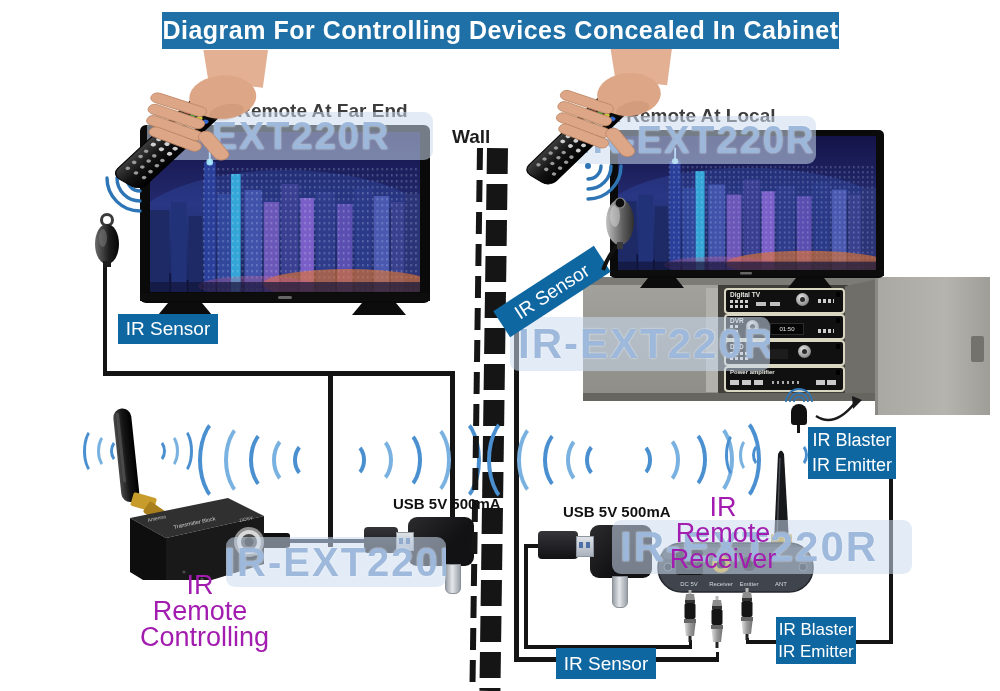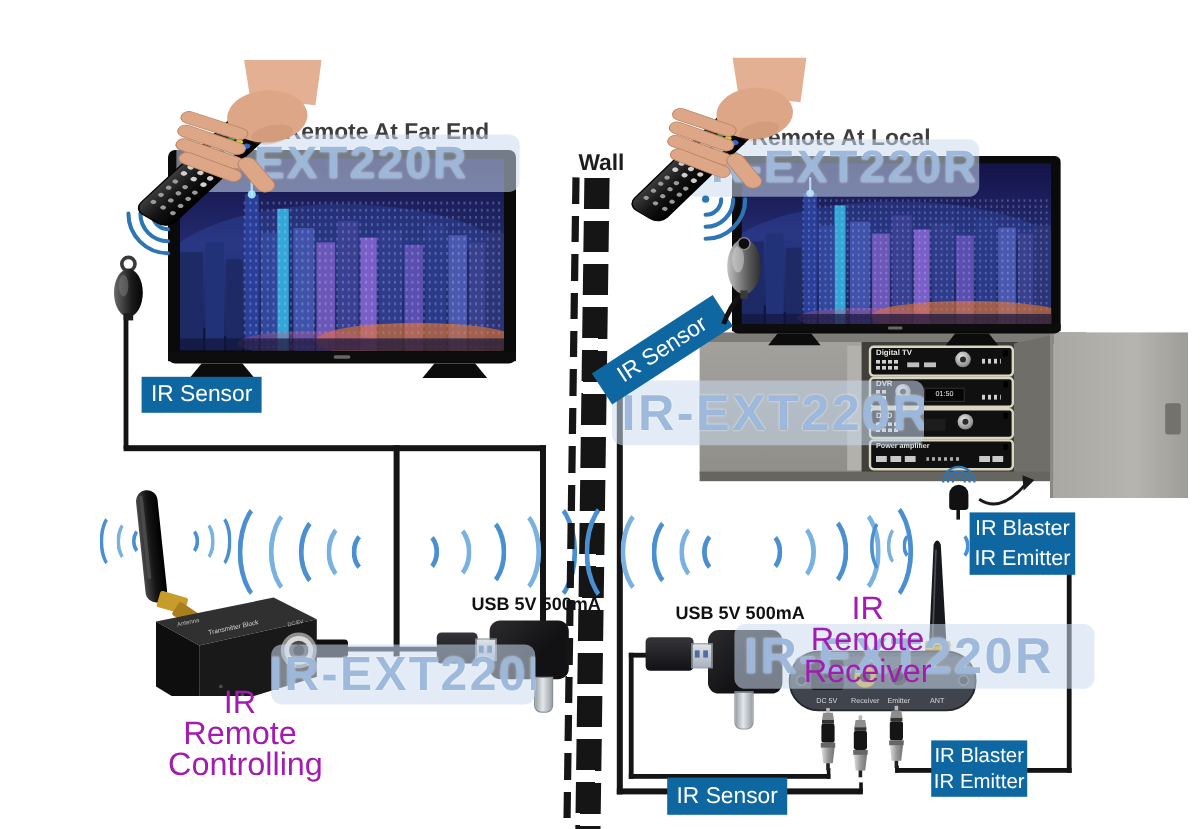--- a/index.html
+++ b/index.html
@@ -169,20 +169,23 @@
         <polygon points="4,4 12,4 13,10 3,10" fill="#8d8d8d"></polygon>
         <rect x="3" y="10" width="10" height="3" fill="#333"></rect>
         <rect x="2.5" y="13" width="11" height="16" rx="2" fill="#151515"></rect>
         <polygon points="2,29 14,29 12,46 4,46" fill="url(#gSleeve)"></polygon>
         <rect x="2" y="29" width="12" height="4" fill="#666"></rect>
         <rect x="6.5" y="46" width="3" height="6" fill="#222"></rect>
       </g>
     </defs>
   </svg>
 
+  <div class="titlebar">
+    <span>Diagram For Controlling Devices Concealed In Cabinet</span>
+  </div>
 
   <div class="dlabel" style="left:213px;top:100px;">IR Remote At Far End</div>
 
   <div class="wm" style="left:147px;top:112px;width:278px;height:48px;font-size:38px;">
     <span>IR-EXT220R</span>
   </div>
 
   <svg class="abs" style="left:140px;top:125px;z-index:2;" width="290" height="193" viewBox="0 0 290 193">
     <rect x="0" y="0" width="290" height="178" rx="6" fill="#0a0a0a"></rect>
     <svg x="10" y="7" width="270" height="160" viewBox="0 0 280 160" preserveAspectRatio="none">
@@ -276,21 +279,21 @@
   <div class="arc aL lt" style="left:224px;top:420px;width:42px;height:72px;"></div>
   <div class="arc aL" style="left:249px;top:427px;width:36px;height:58px;"></div>
   <div class="arc aL lt" style="left:272px;top:434px;width:30px;height:44px;"></div>
   <div class="arc aL" style="left:293px;top:441px;width:22px;height:30px;"></div>
   <div class="arc aR" style="left:338px;top:442px;width:20px;height:28px;"></div>
   <div class="arc aR lt" style="left:357px;top:435px;width:28px;height:42px;"></div>
   <div class="arc aR" style="left:380px;top:428px;width:34px;height:56px;"></div>
   <div class="arc aR lt" style="left:403px;top:421px;width:40px;height:70px;"></div>
   <div class="arc aR" style="left:427px;top:414px;width:46px;height:84px;"></div>
 
-  <div class="dlabel" style="left:482px;top:126px;font-weight:bold;color:#1d1d1d;">Wall</div>
+  <div class="dlabel" style="left:452px;top:126px;font-weight:bold;color:#1d1d1d;">Wall</div>
   <div class="abs" style="left:475px;top:148px;width:36px;height:543px;transform:rotate(.8deg);transform-origin:top center;z-index:4;">
     <div class="walldash" style="left:2px;top:0;width:6px;height:100%;background:repeating-linear-gradient(180deg,#151515 0 22px,transparent 22px 32px);"></div>
     <div class="walldash" style="left:12px;top:0;width:21px;height:100%;background:repeating-linear-gradient(180deg,#151515 0 26px,transparent 26px 36px);"></div>
   </div>
 
   <div class="dlabel" style="left:602px;top:105px;">IR Remote At Local</div>
 
   <div class="wm" style="left:572px;top:116px;width:236px;height:48px;font-size:38px;">
     <span>IR-EXT220R</span>
   </div>

